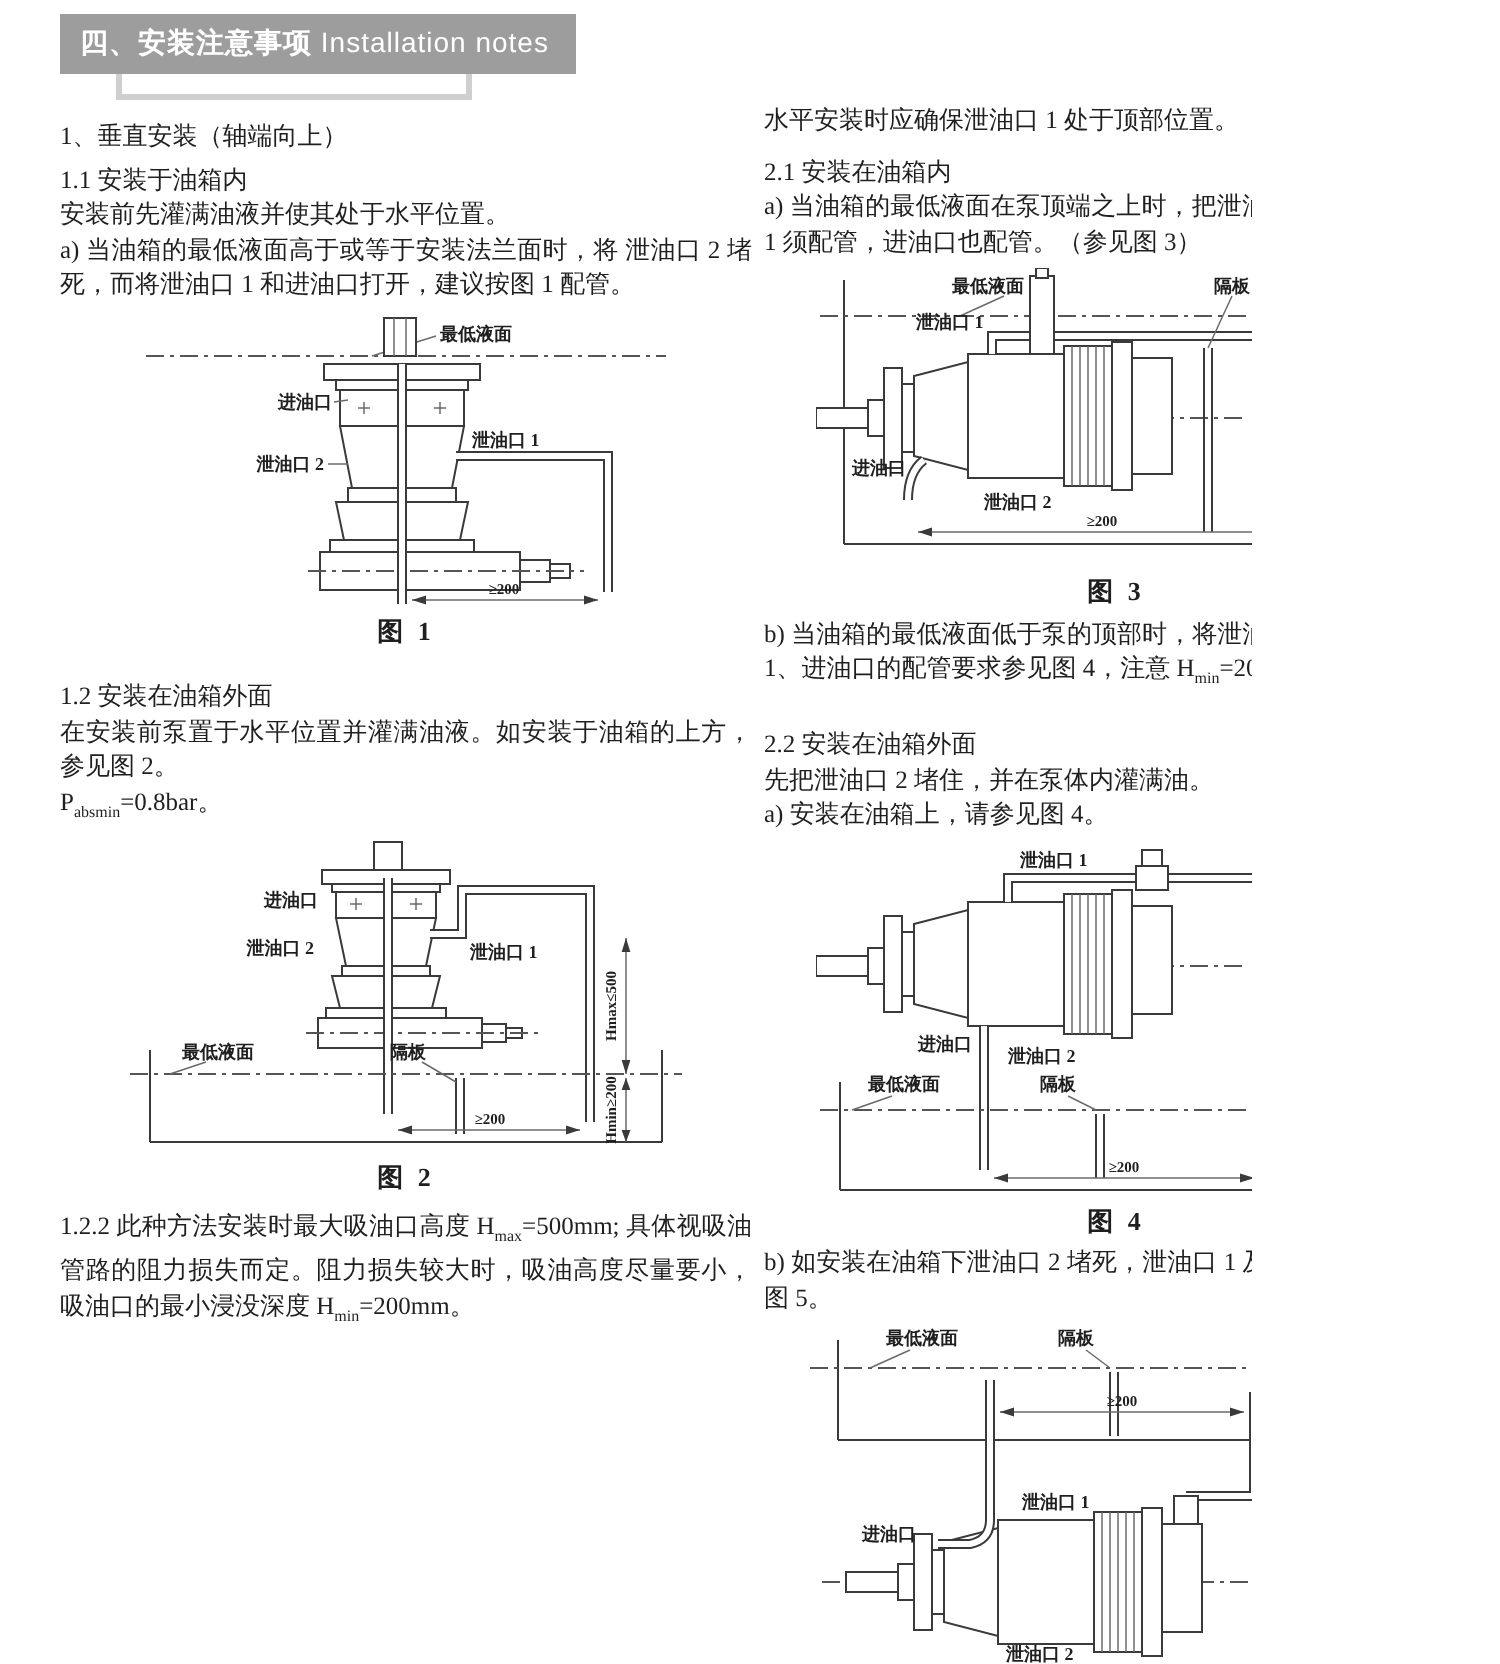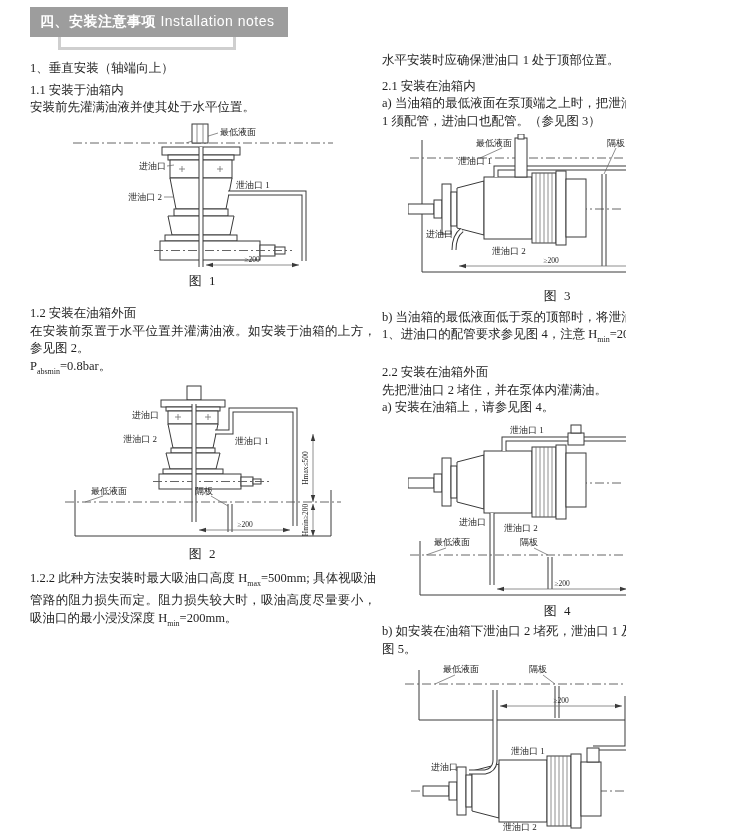--- a/index.html
+++ b/index.html
@@ -14,21 +14,21 @@
           border:3px solid #cfcfcf;background:#fff;}
   
   .col{position:absolute;top:52px;font-size:12.5px;line-height:17.5px;text-align:justify;}
   .col-left{left:30px;width:346px;}
   .col-right{left:382px;width:352px;}
   p{margin:0;}
   .sp8{margin-top:8px;} .sp12{margin-top:8px;} .sp16{margin-top:16px;} .sp4{margin-top:4px;}
   .indent{text-indent:2em;}
   sub{font-size:8px;}
   
-  .fig{margin:4px auto 2px auto;text-align:center;}
+  .fig{margin:4px auto 2px auto;text-align:center;font-weight:bold;}
   .fig svg{display:block;margin:0 auto;}
   .figcap{text-align:center;font-size:13px;margin:1px 0 0 0;letter-spacing:2px;}
   .part{fill:#ffffff;stroke:#3a3a3a;stroke-width:1;}
   .ln{stroke:#3a3a3a;stroke-width:1;fill:none;}
   .thin{stroke:#6a6a6a;stroke-width:.75;fill:none;}
   .dd{stroke:#555;stroke-width:.9;fill:none;stroke-dasharray:9 3 2 3;}
   .po{fill:none;stroke:#3a3a3a;stroke-width:5;}
   .pi{fill:none;stroke:#ffffff;stroke-width:3;}
   .slbl{font-family:"Liberation Serif",serif;font-size:9px;fill:#1f1f1f;}
   .dim{font-family:"Liberation Serif",serif;font-size:7.5px;fill:#1f1f1f;}
@@ -43,20 +43,21 @@
   <div class="banner-wrap">
     <div class="banner-outline"></div>
     <div class="banner"><span>四、安装注意事项</span>&nbsp;<span style="font-weight:normal;">Installation notes</span></div>
   </div>
 
   <div class="col col-left">
 
     <p class="sp12">1、垂直安装（轴端向上）</p>
     <p class="sp4">1.1 安装于油箱内</p>
     <p>安装前先灌满油液并使其处于水平位置。</p>
+    <p>a) 当油箱的最低液面高于或等于安装法兰面时，将 泄油口 2 堵死，而将泄油口 1 和进油口打开，建议按图 1 配管。</p>
 
     <div class="fig">
       <svg width="270" height="150" viewBox="0 0 270 150">
         <line class="dd" x1="5" y1="22" x2="265" y2="22"></line>
         <line class="thin" x1="150" y1="12" x2="118" y2="22"></line>
         <text class="slbl" x="152" y="14">最低液面</text>
 
         <rect class="part" x="124" y="3" width="16" height="19"></rect>
         <line class="thin" x1="129" y1="3" x2="129" y2="22"></line>
           <line class="thin" x1="135" y1="3" x2="135" y2="22"></line>

